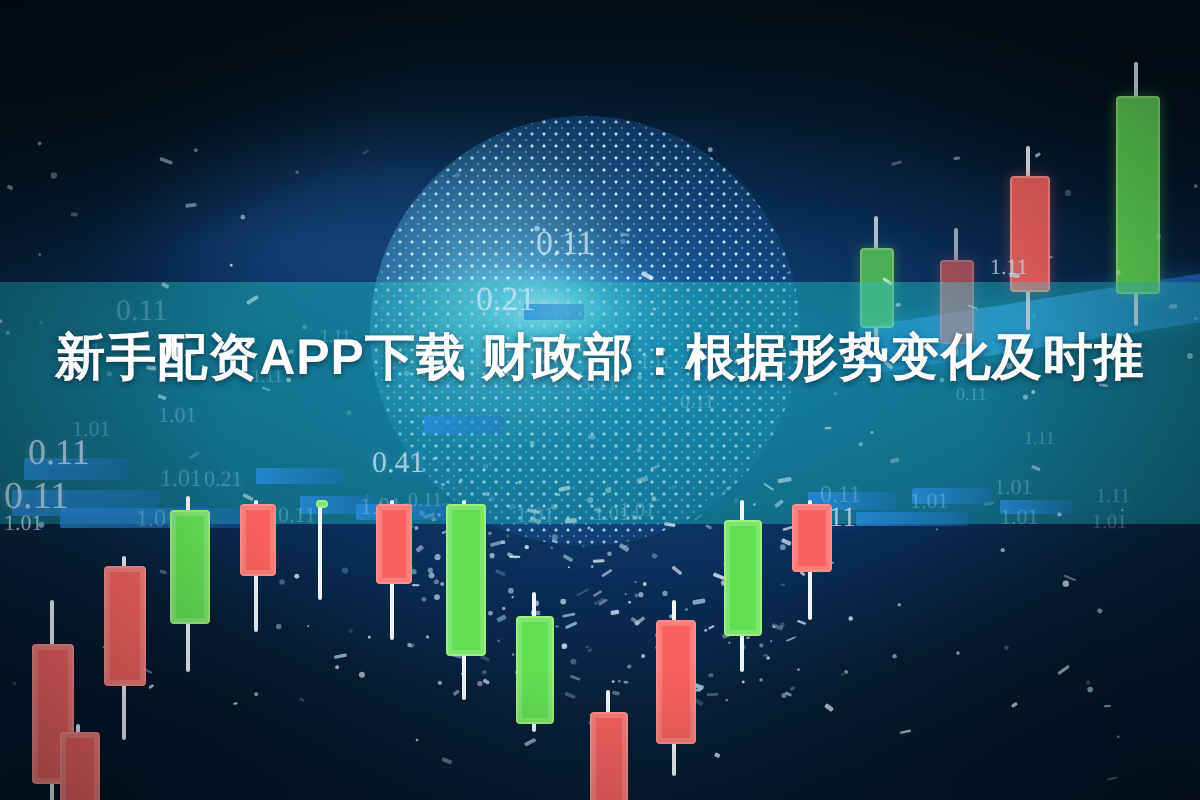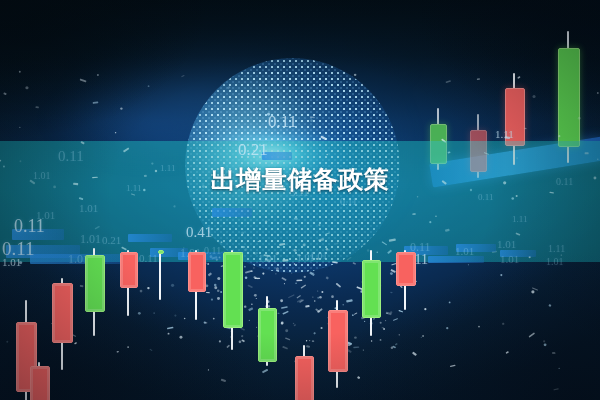--- a/index.html
+++ b/index.html
@@ -636,17 +636,17 @@
         <div class="wick" style="height: 60px;"></div>
         <div class="body down inner" style="top: 2px; height: 32px;"></div>
       </div>
       <div class="candle" style="left: 30px; top: 362px; width: 18px; height: 48px;">
         <div class="wick" style="height: 48px;"></div>
         <div class="body down inner" style="top: 4px; height: 40px;"></div>
       </div>
     </div>
 
   <div id="headline">
-    <span class="l2">出增量储备政策</span>
+    <span>新手配资APP下载 财政部：根据形势变化及时推</span>
   </div>
 
   <div class="layer" id="vignette"></div>
 </div>
 
 </body></html>

